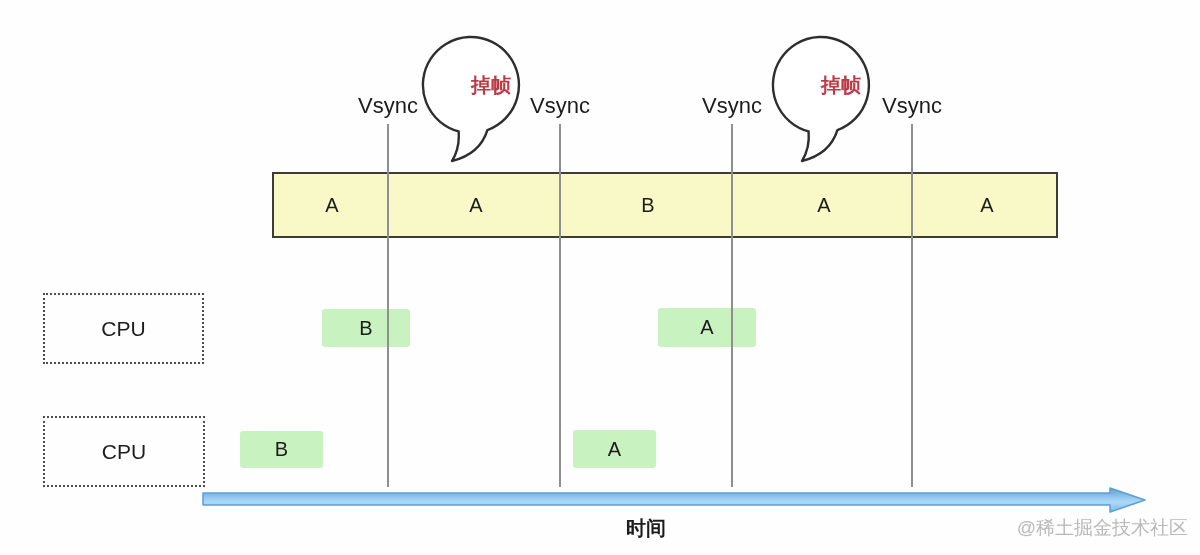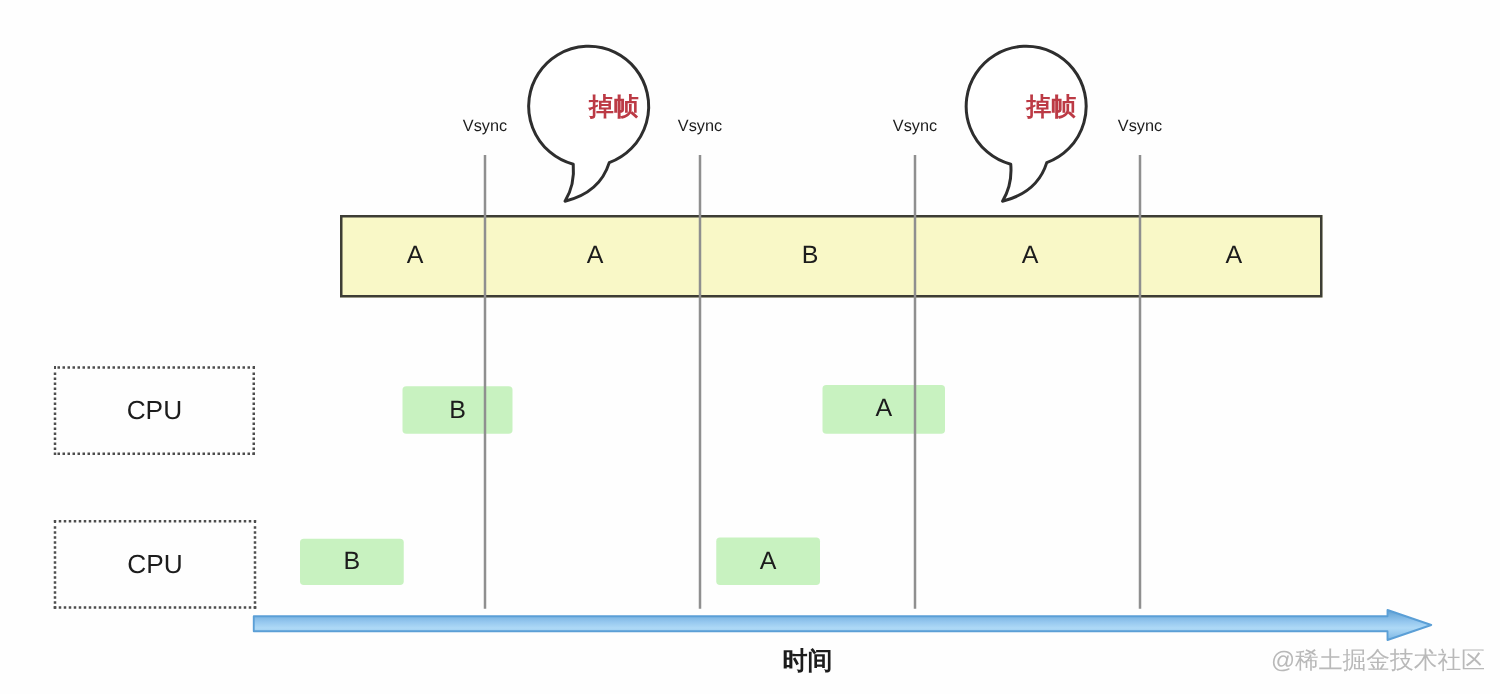--- a/index.html
+++ b/index.html
@@ -34,21 +34,21 @@
   }
   #vline-1 { left: 387px; }
   #vline-2 { left: 559px; }
   #vline-3 { left: 731px; }
   #vline-4 { left: 911px; }
 
   
   .vsync-label {
     top: 93px; width: 110px;
     text-align: center;
-    font-size: 13px;
+    font-size: 22px;
     z-index: 2;
   }
   #vlabel-1 { left: 333px; }
   #vlabel-2 { left: 505px; }
   #vlabel-3 { left: 677px; }
   #vlabel-4 { left: 857px; }
 
   
   #display-track {
     left: 272px; top: 172px; width: 786px; height: 66px;

